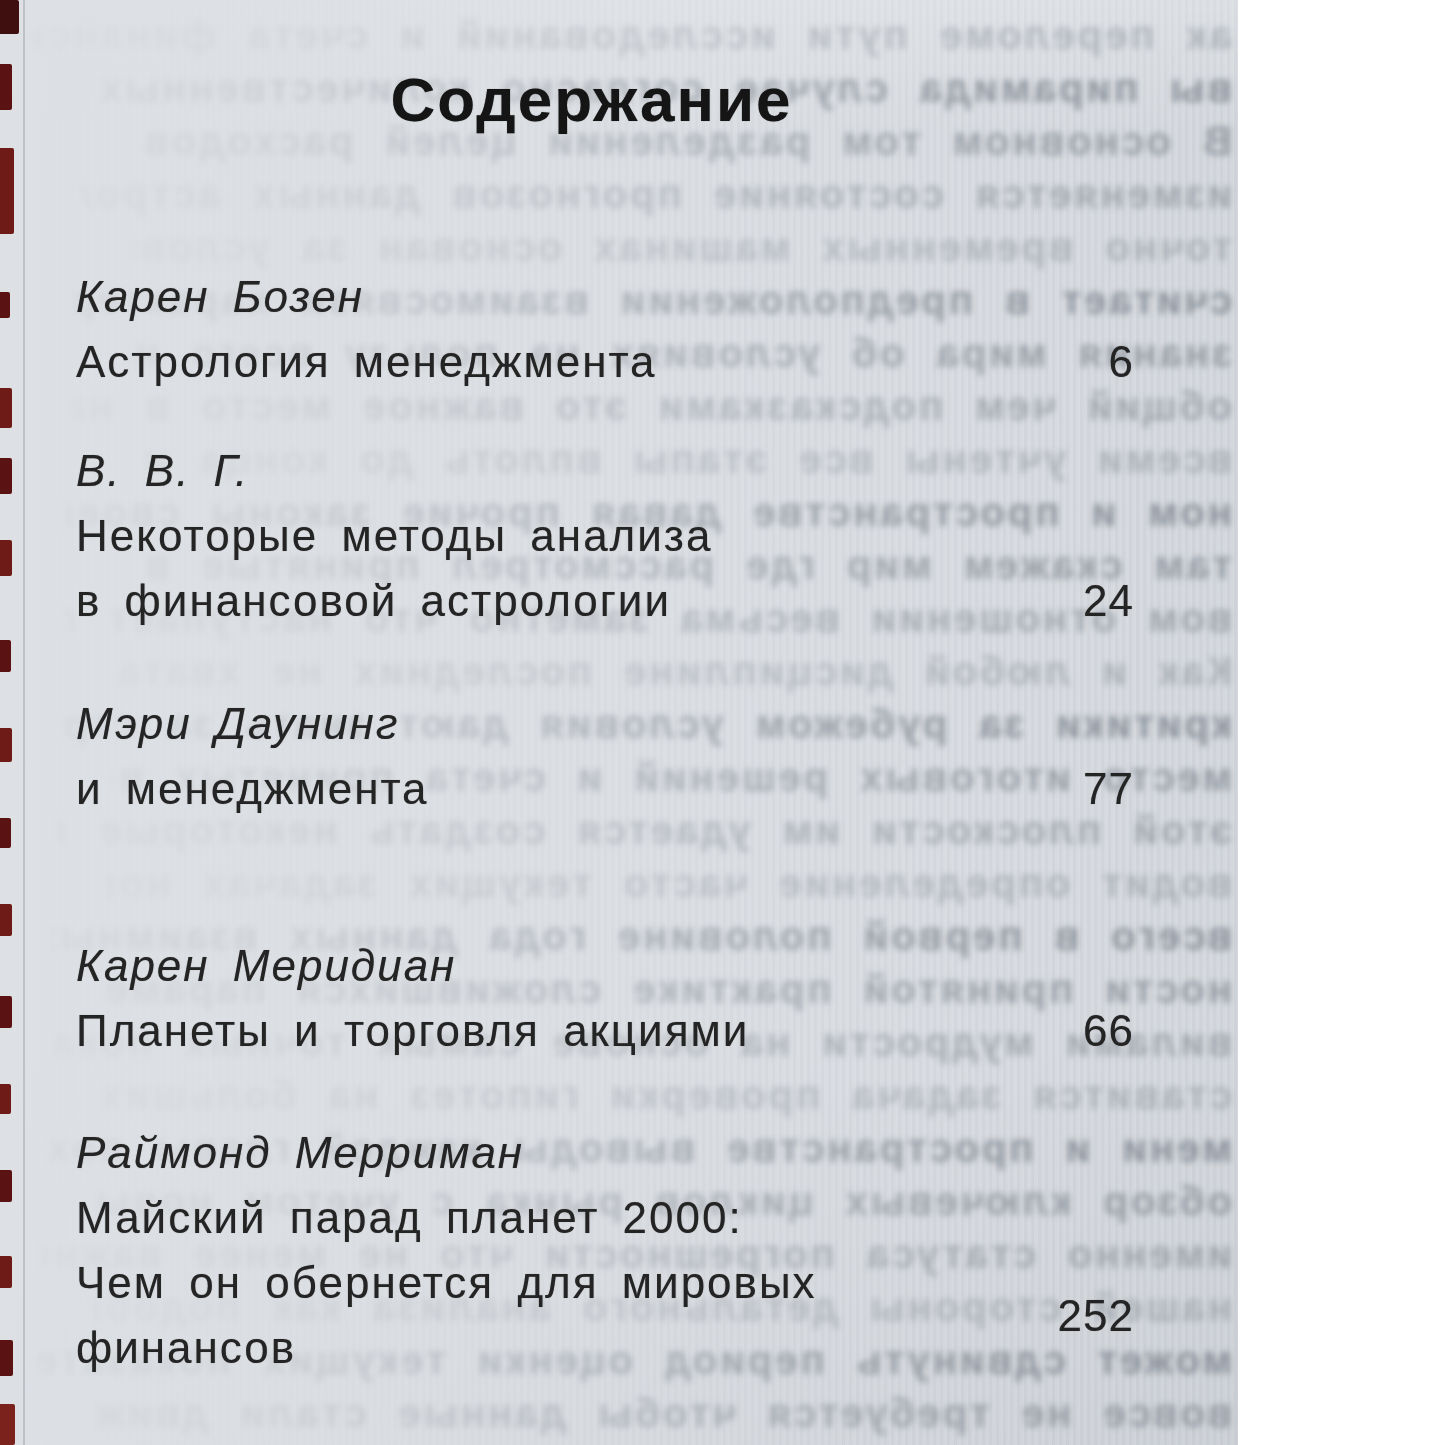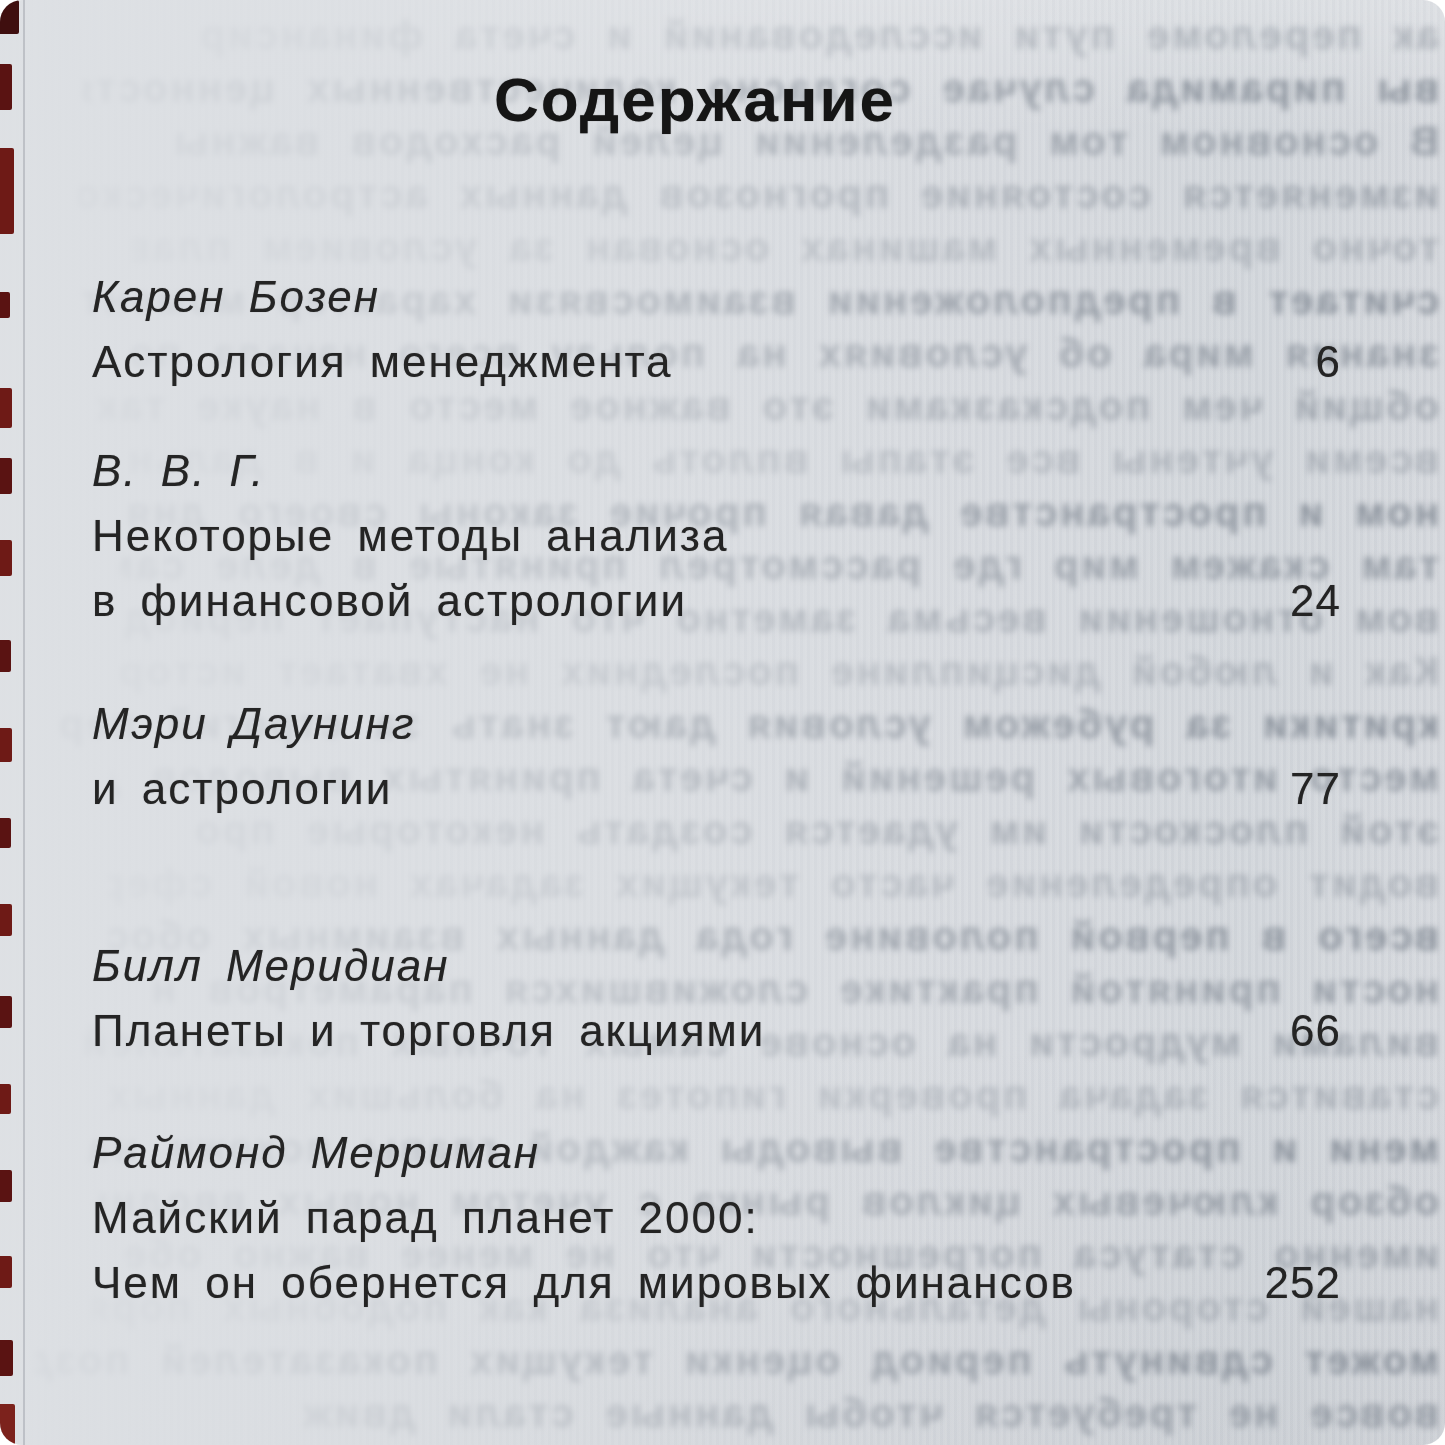--- a/index.html
+++ b/index.html
@@ -7,30 +7,29 @@
     --paper-edge:#faf9f5;
     --ink:#242424;
     --title-ink:#151515;
     --ghost-ink:#6b7480;
   }
   *{margin:0;padding:0;box-sizing:border-box;}
   html,body{width:1445px;height:1445px;overflow:hidden;background:#fff;}
   body{font-family:"Liberation Sans","DejaVu Sans",sans-serif;}
 
   .page{
-    position:relative;width:1445px;height:1445px;overflow:hidden;
+    position:relative;width:1238px;height:1445px;overflow:hidden;
     background:
       linear-gradient(180deg, rgba(255,255,255,.22) 0%, rgba(255,255,255,0) 9%,
                       rgba(0,0,0,0) 72%, rgba(90,95,105,.06) 100%),
       repeating-linear-gradient(90deg, rgba(255,255,255,.07) 0 2px,
                       rgba(125,135,148,.05) 2px 5px, rgba(255,255,255,.03) 5px 7px),
       linear-gradient(90deg, var(--paper-edge) 0px, var(--paper-edge) 20px,
                       #eceef0 28px, #e2e5e8 55px, #dcdfe3 220px, #dadde1 620px,
                       #d6d9de 1000px, #d2d6db 1260px, #d5d8dd 1445px);
-    border-radius: 22px;
   }
 
   
   .edge-line{
     position:absolute;left:23px;top:0;bottom:0;width:2px;z-index:2;
     background:rgba(110,116,126,.28);filter:blur(.6px);
   }
 
   
   .ghost-layer{position:absolute;inset:0;z-index:0;}
@@ -56,21 +55,21 @@
 
   
   .content{position:absolute;inset:0;z-index:2;}
   .title{
     position:absolute;top:64px;left:0;right:55px;text-align:center;
     font-size:62px;font-weight:700;letter-spacing:2px;
     color:var(--title-ink);
     text-shadow:0 0 1px rgba(20,20,20,.45);
   }
   .entries{position:absolute;inset:0;}
-  .entry{position:absolute;left:92px;right:104px;}
+  .entry{position:absolute;left:76px;right:104px;}
   .entry:nth-of-type(1){top:264px;}
   .entry:nth-of-type(2){top:438px;}
   .entry:nth-of-type(3){top:691px;}
   .entry:nth-of-type(4){top:933px;}
   .entry:nth-of-type(5){top:1120px;}
   .author,.line{
     font-size:44px;line-height:65px;color:var(--ink);
     letter-spacing:2px;word-spacing:9px;
     text-shadow:0 0 1px rgba(36,36,36,.4);
   }
@@ -149,26 +148,26 @@
             <span class="t">Некоторые методы анализа</span>
           </div>
           <div class="line">
             <span class="t">в финансовой астрологии</span>
             <span class="num">24</span>
           </div>
         </div>
         <div class="entry">
     <div class="author">Мэри Даунинг</div>
           <div class="line">
-            <span class="t">и астрологии</span>
+            <span class="t">и менеджмента</span>
             <span class="num">77</span>
           </div>
         </div>
         <div class="entry">
-    <div class="author">Билл Меридиан</div>
+    <div class="author">Карен Меридиан</div>
   <div class="line">
             <span class="t">Планеты и торговля акциями</span>
             <span class="num">66</span>
           </div>
         </div>
         <div class="entry">
     <div class="author">Раймонд Мерриман</div>
   <div class="line">
             <span class="t">Майский парад планет 2000:</span>
           </div>

